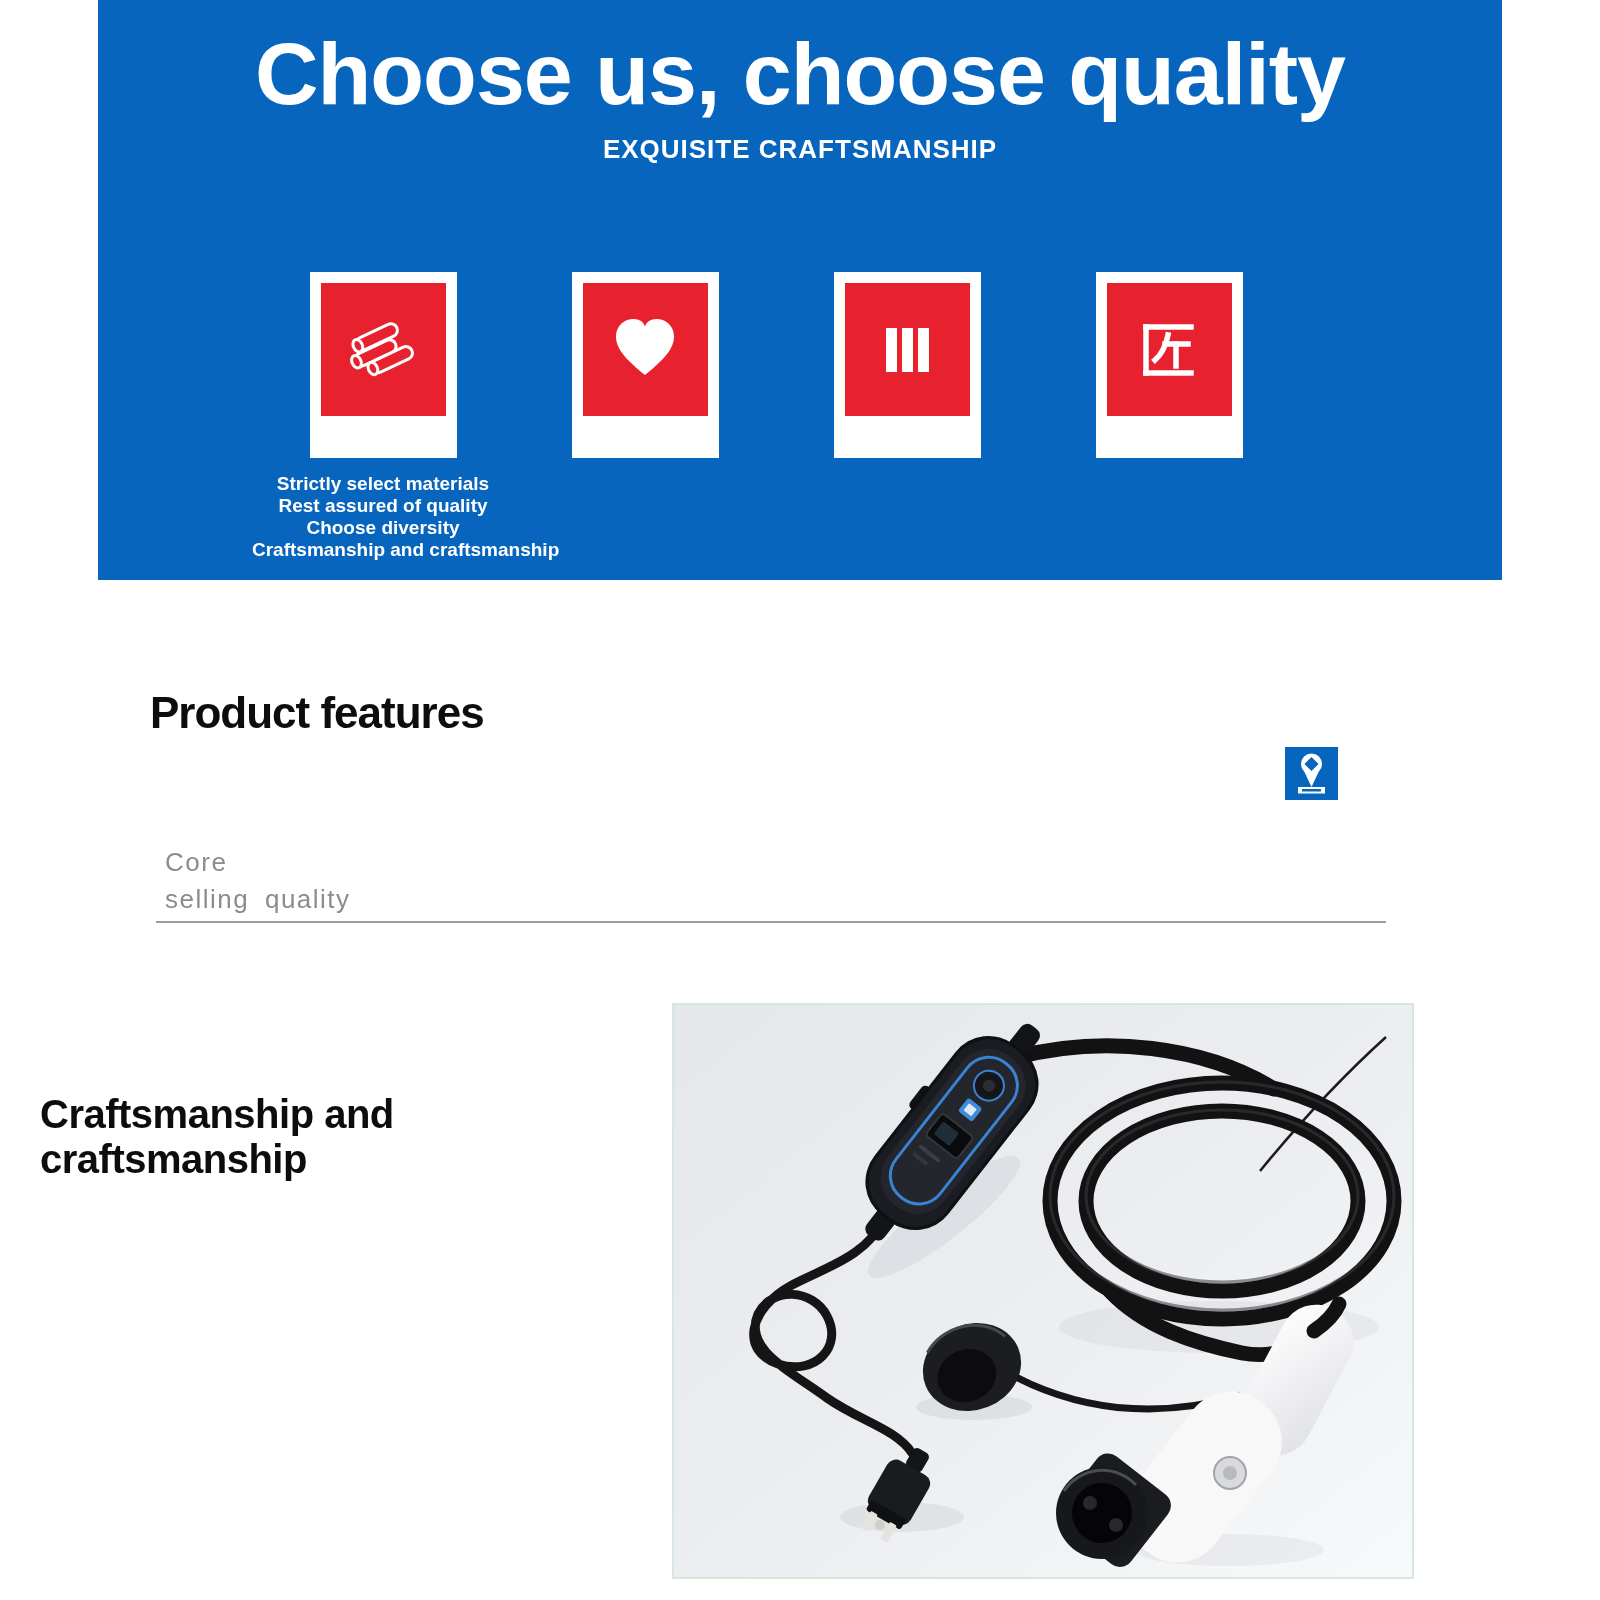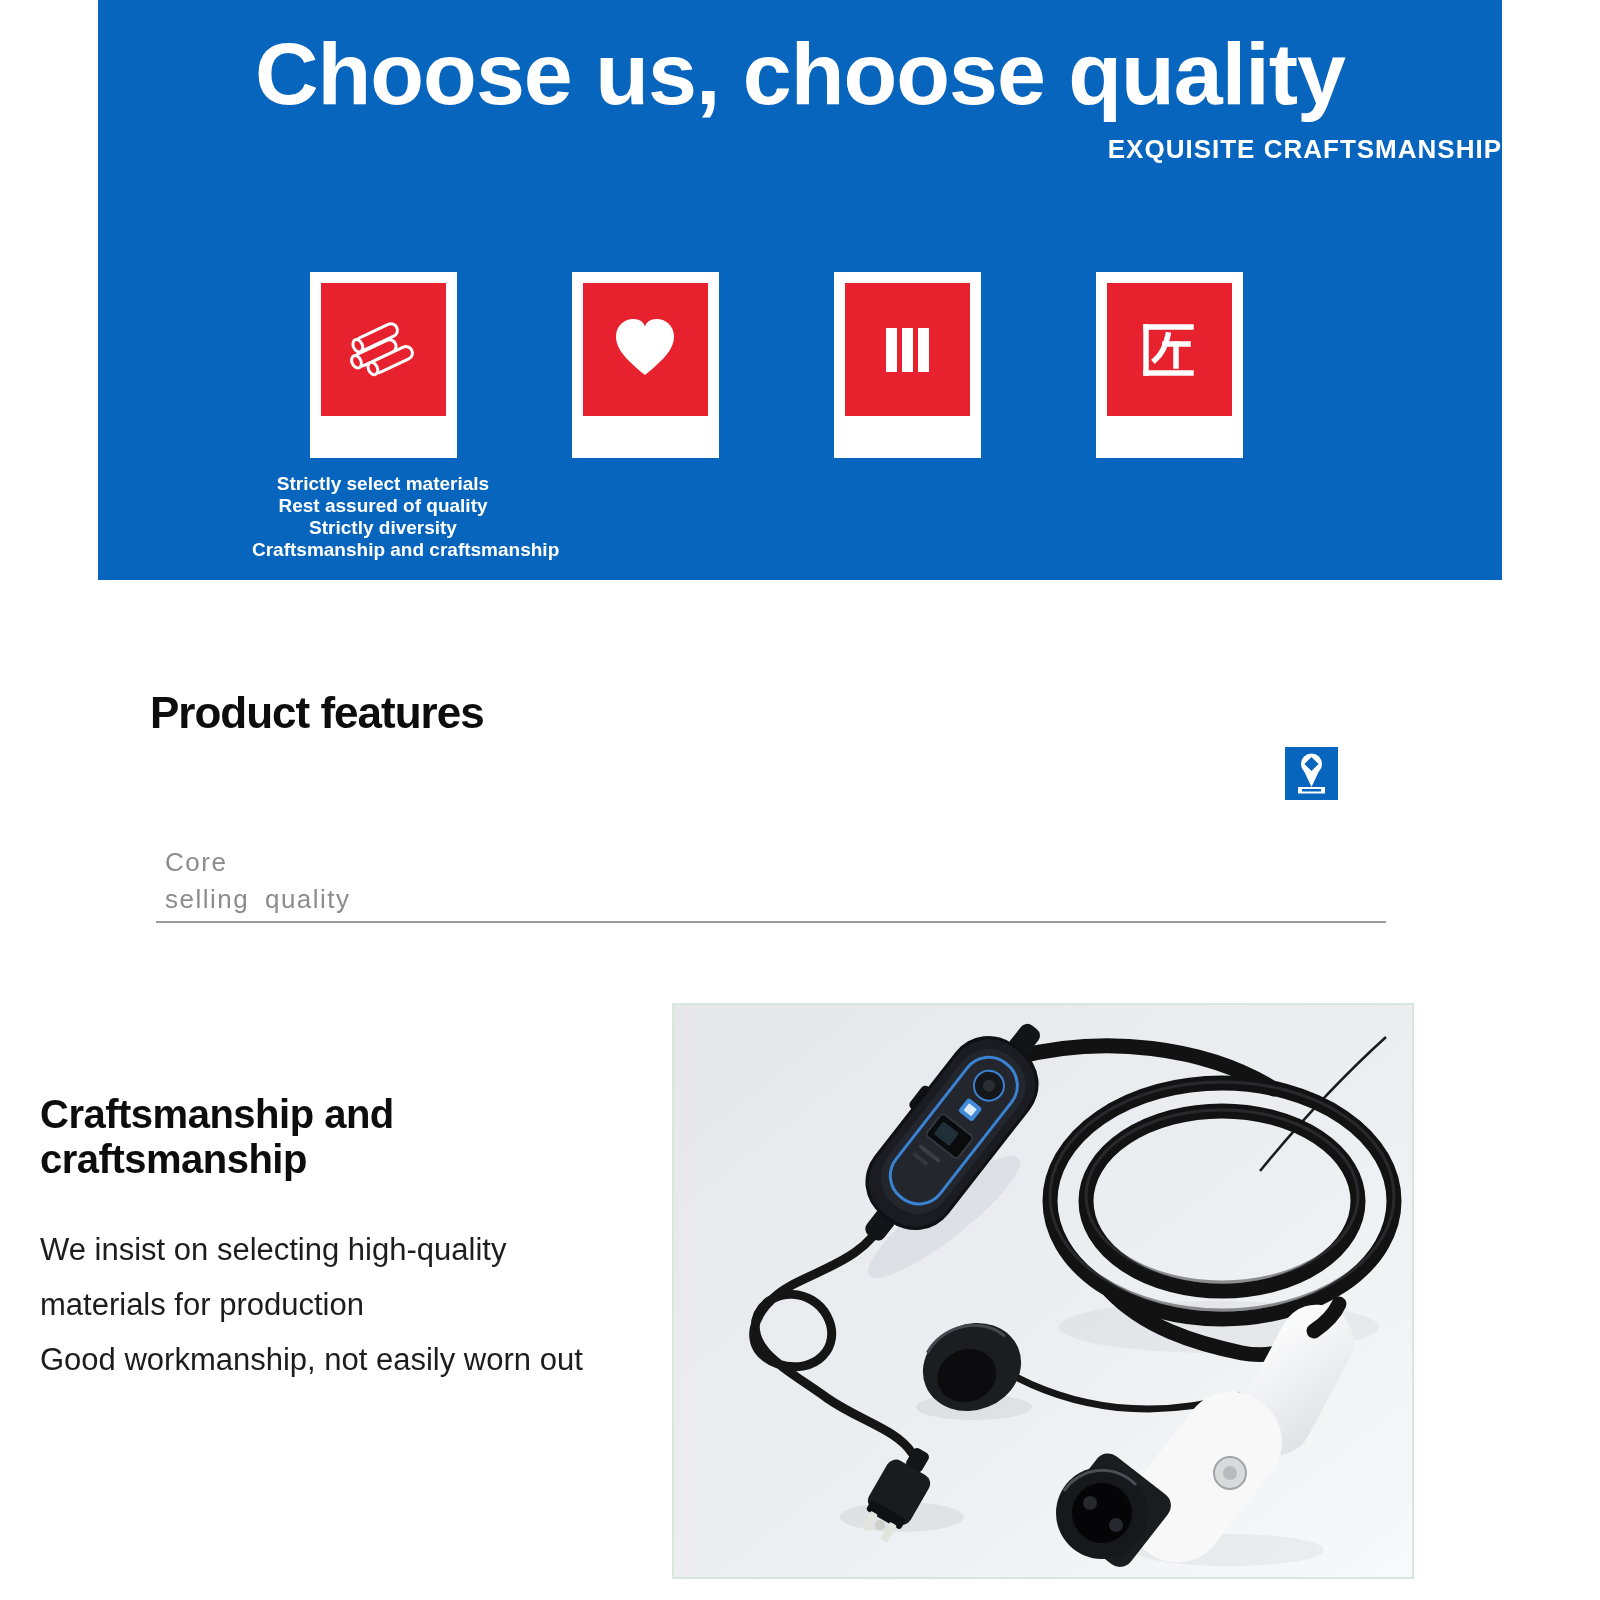--- a/index.html
+++ b/index.html
@@ -10,21 +10,21 @@
   
   .banner{
     position:absolute;left:98px;top:0;width:1404px;height:580px;
     background:#0765bd;color:#ffffff;
   }
   .banner-title{
     margin:0;padding-top:28px;text-align:center;
     font-size:88px;font-weight:700;letter-spacing:-1px;line-height:1.05;
   }
   .banner-subtitle{
-    margin:14px 0 0 0;text-align:right;
+    margin:14px 0 0 0;text-align:center;
     font-size:26px;font-weight:700;letter-spacing:1px;
   }
   .cards-row{
     position:absolute;left:154px;top:272px;display:flex;
   }
   .card-cell{width:262px;display:flex;justify-content:center;}
   .card{
     width:147px;height:186px;background:#ffffff;
     display:flex;justify-content:center;align-items:flex-start;
   }
@@ -126,21 +126,21 @@
             </g>
           </svg>
         </div>
       </div>
     </div>
   </div>
 
   <div class="labels-row">
     <div class="label-cell">Strictly select materials</div>
     <div class="label-cell">Rest assured of quality</div>
-    <div class="label-cell">Strictly diversity</div>
+    <div class="label-cell">Choose diversity</div>
     <div class="label-cell">Craftsmanship and craftsmanship</div>
   </div>
 </div>
 
 <h2 class="section-title">Product features</h2>
 
 <div class="marker-badge">
   <svg width="53" height="53" viewBox="0 0 53 53">
     <circle cx="26.5" cy="17" r="10.5" fill="#ffffff"></circle>
     <polygon points="26.5,40 19.5,25 33.5,25" fill="#ffffff"></polygon>
@@ -152,25 +152,20 @@
 
 <div class="eyebrow">
   <div>Core</div>
   <div>selling quality</div>
 </div>
 
 <div class="divider"></div>
 
 <div class="feature-text">
   <h3 class="feature-heading">Craftsmanship and craftsmanship</h3>
-  <div class="feature-body">
-    <div>We insist on selecting high-quality</div>
-    <div>materials for production</div>
-    <div>Good workmanship, not easily worn out</div>
-  </div>
 </div>
 
 <div class="product-photo">
   <svg viewBox="0 0 738 572">
     <defs>
       <linearGradient id="pbg" x1="0" y1="0" x2="1" y2="1">
         <stop offset="0" stop-color="#e5e7eb"></stop>
         <stop offset="0.55" stop-color="#eceef1"></stop>
         <stop offset="1" stop-color="#f8f9fa"></stop>
       </linearGradient>

